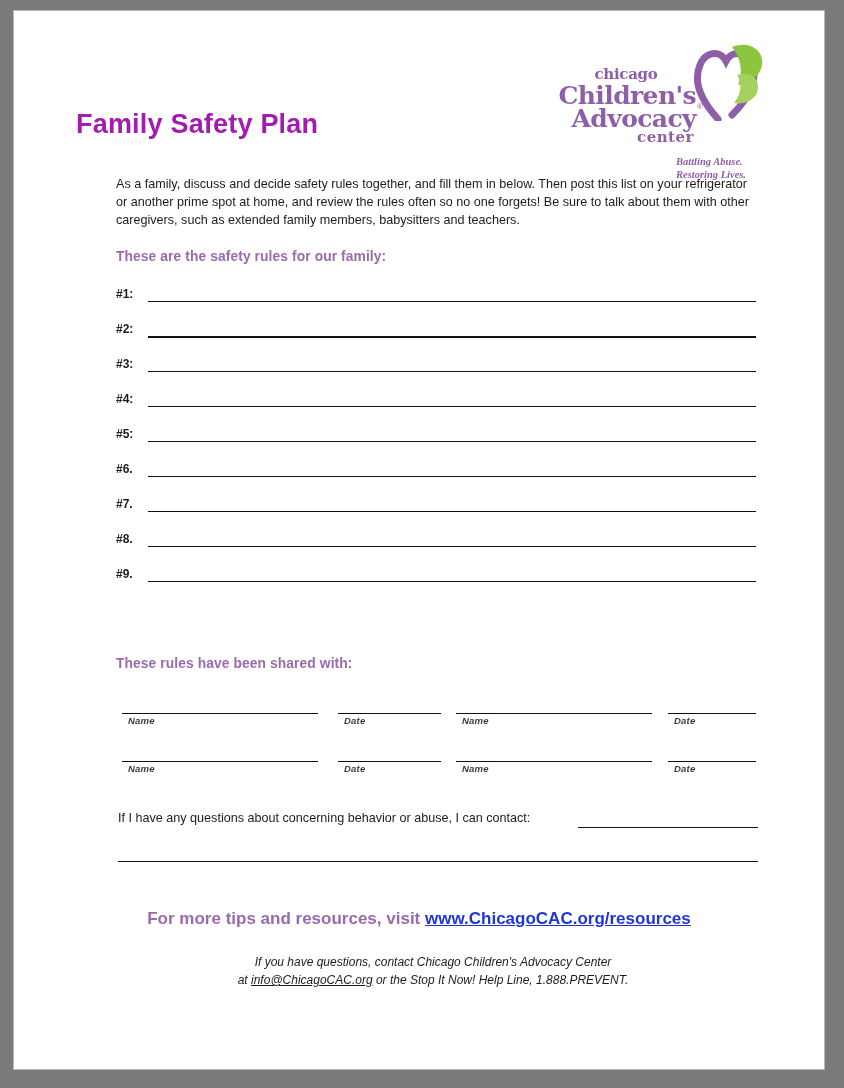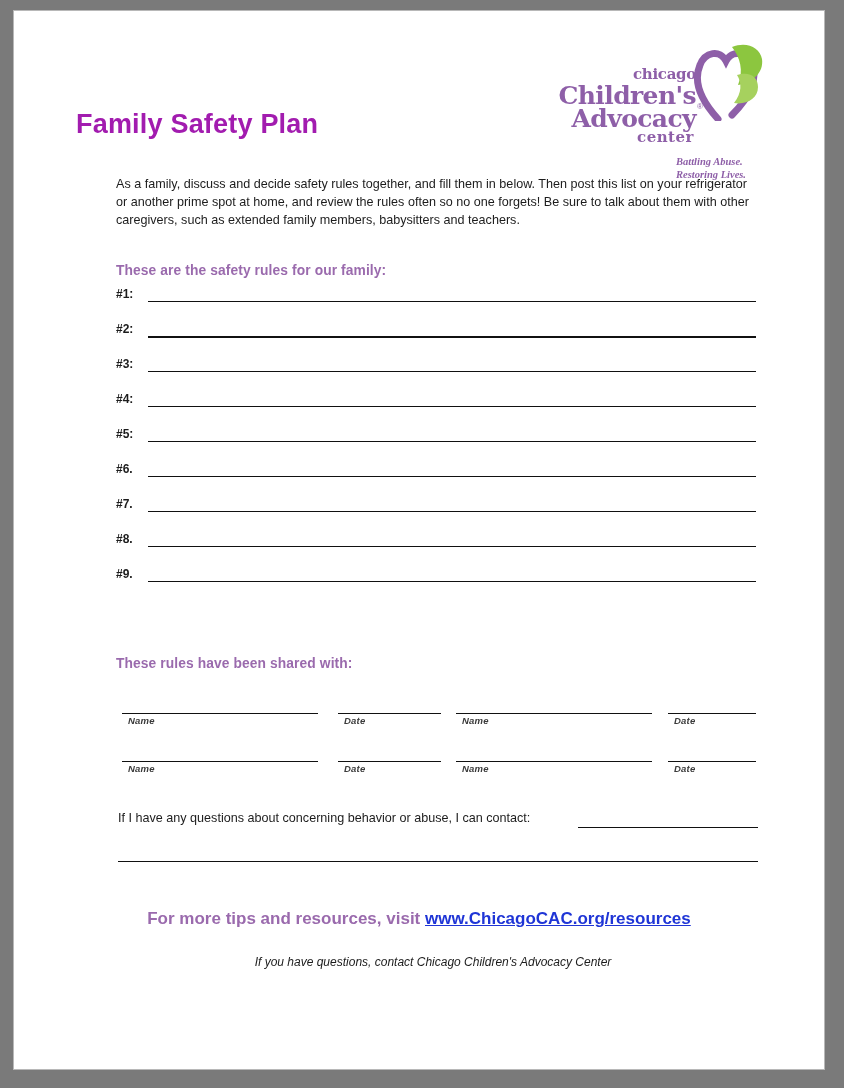--- a/index.html
+++ b/index.html
@@ -44,20 +44,21 @@
     width: 140px;
     text-align: right;
     line-height: 1;
     color: #8e5fa8;
   }
   .logo-chicago {
     font-size: 15px;
     font-weight: bold;
     letter-spacing: -0.3px;
     font-family: "DejaVu Serif", serif;
+    text-align: center;
   }
   .logo-childrens {
     font-size: 25px;
     font-weight: bold;
     letter-spacing: -0.6px;
     font-family: "DejaVu Serif", serif;
     margin-top: 1px;
   }
   .logo-advocacy {
     font-size: 25px;
@@ -127,21 +128,21 @@
   }
 
   
   .sec-head {
     position: absolute;
     font-size: 13.8px;
     font-weight: bold;
     color: #9a6aad;
     letter-spacing: 0.1px;
   }
-  .sec-rules { left: 102px; top: 252px; }
+  .sec-rules { left: 102px; top: 238px; }
   .sec-shared { left: 102px; top: 645px; }
 
   
   .rules {
     position: absolute;
     left: 102px;
     top: 270px;
     width: 640px;
   }
   .rule-row {
@@ -359,16 +360,19 @@
       <span class="contact-rule1"></span>
       <span class="contact-rule2"></span>
     </div>
 
     <div class="more-tips">
       <span>For more tips and resources, visit </span><a href="#">www.ChicagoCAC.org/resources</a>
     </div>
 
     <div class="fineprint">
       <div>If you have questions, contact Chicago Children's Advocacy Center</div>
+      <div>
+        <span>at </span><a href="#">info@ChicagoCAC.org</a><span> or the Stop It Now! Help Line, 1.888.PREVENT.</span>
+      </div>
     </div>
 
   </div>
 </div>
 
 </body></html>

